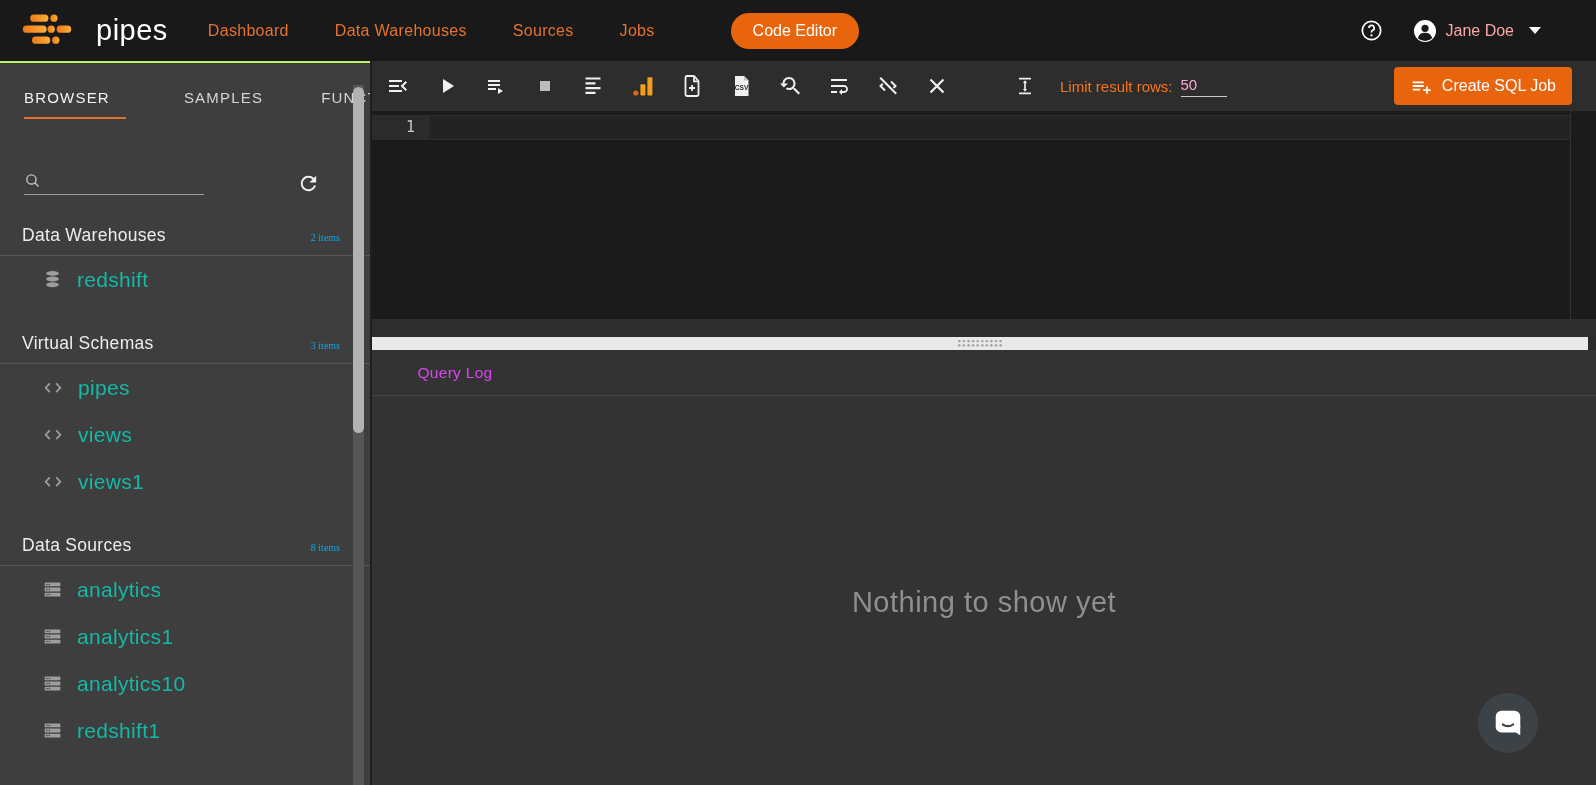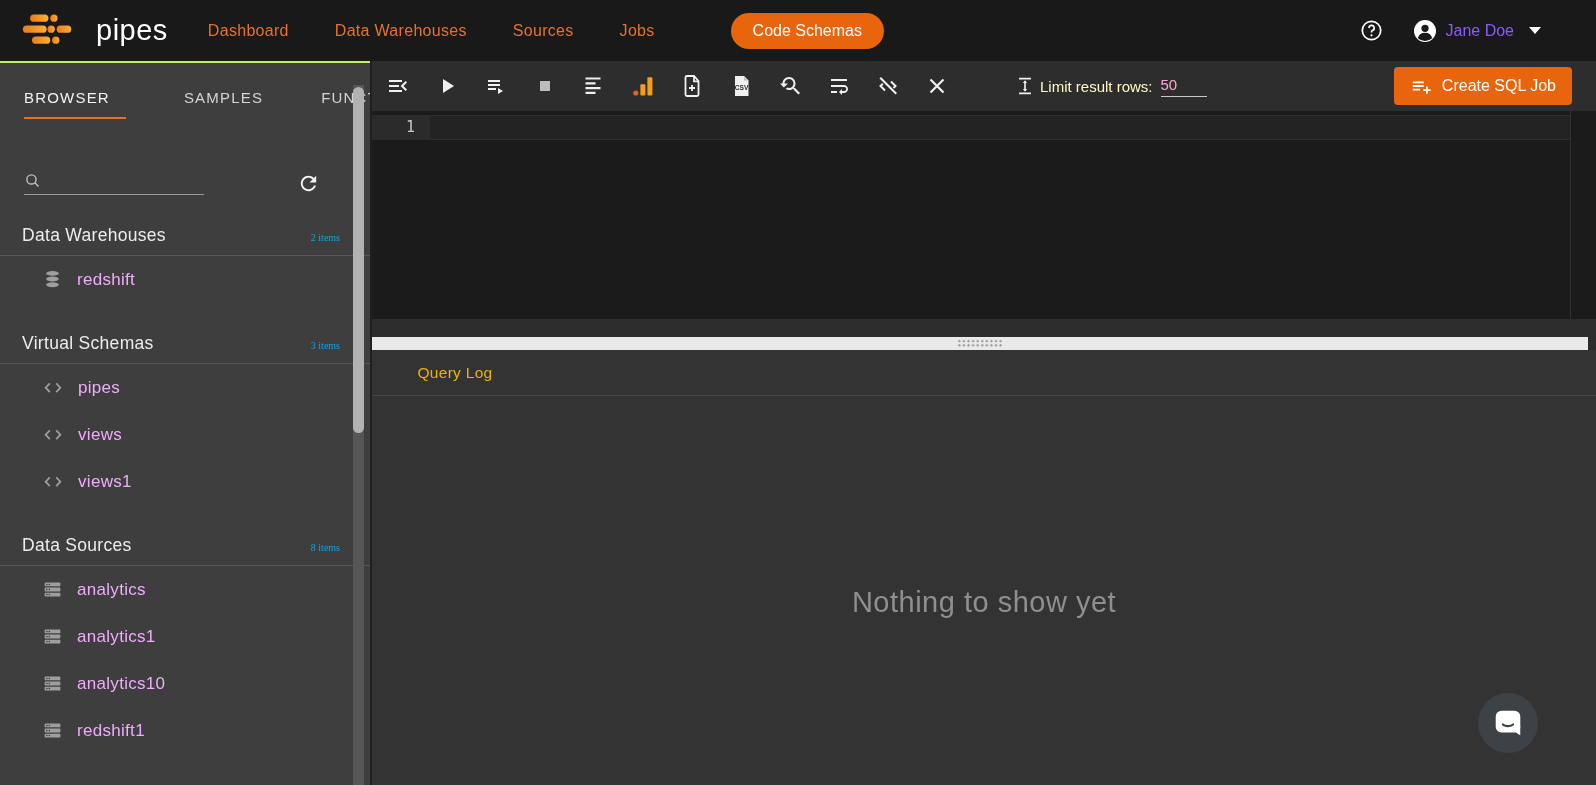--- a/index.html
+++ b/index.html
@@ -9,21 +9,21 @@
   
   .topbar { height:61px; background:#191919; display:flex; align-items:center; }
   .logo { display:flex; align-items:center; gap:12px; margin-left:22px; cursor:pointer; }
   .logo-text { color:#fff; font-size:29px; letter-spacing:.5px; }
   .nav { display:flex; align-items:center; gap:46px; margin-left:40px; }
   .nav-link { color:#e5722e; font-size:16px; letter-spacing:.3px; cursor:pointer; }
   .nav-pill { margin-left:30px; background:#e8650e; color:#fff; font-size:16px;
               padding:9px 22px; border-radius:19px; cursor:pointer; }
   .top-right { margin-left:auto; display:flex; align-items:center; gap:30px; padding-right:55px; }
   .user { display:flex; align-items:center; gap:9px; cursor:pointer; }
-  .user-name { color:#8b5cf6; font-size:16px; }
+  .user-name { color:#fca5a5; font-size:16px; }
   .caret { width:0; height:0; border-left:6px solid transparent; border-right:6px solid transparent;
            border-top:7px solid #fff; margin-left:6px; }
 
   
   .shell { display:flex; height:724px; }
 
   
   .sidebar { position:relative; width:370px; background:#3e3e3e; border-top:2px solid #bef264;
              overflow:hidden; flex-shrink:0; }
   .side-tabs { display:flex; gap:58px; padding:26px 0 0 24px; }
@@ -35,32 +35,32 @@
                  padding-bottom:5px; }
   .search-wrap input { background:transparent; border:none; outline:none; color:#eee;
                        font-size:15px; width:150px; margin-left:8px; font-family:"Liberation Sans",sans-serif; }
   .refresh-btn { margin-left:auto; margin-right:26px; cursor:pointer; line-height:0; }
   .section { margin-top:6px; }
   .section-head { display:flex; align-items:baseline; padding:24px 30px 0 22px; cursor:pointer; }
   .s-label { color:#ececec; font-size:17.5px; letter-spacing:.3px; }
   .s-count { margin-left:auto; color:#0ea5e9; font-size:10px;font-family:Liberation Serif, serif; }
   .s-div { border-top:1px solid #575757; margin-top:9px; }
   .tree-item { display:flex; align-items:center; height:47px; padding-left:42px; cursor:pointer;
-               color:#f0abfc; font-size:17px; letter-spacing:.3px; }
+               color:#14b8a6; font-size:21px; letter-spacing:.3px; }
   .tree-item svg { margin-right:14px; flex-shrink:0; }
   .side-track { position:absolute; right:6px; top:22px; bottom:0; width:11px; background:#565656; }
   .side-thumb { position:absolute; right:6px; top:24px; width:11px; height:346px;
                 background:#b2b2b2; border-radius:6px; cursor:pointer; }
 
   
   .main { flex:1; display:flex; flex-direction:column; border-left:2px solid #1f1f1f; min-width:0; }
   .toolbar { height:50px; background:#2d2d2d; display:flex; align-items:center; padding-left:14px; }
   .tbtn { width:24px; height:24px; margin-right:25px; cursor:pointer; line-height:0; }
   .limit-group { display:flex; align-items:center; margin-left:40px; }
-  .limit-label { color:#fef9c3; font-size:15px; margin-left:4px; }
+  .limit-label { color:#f97316; font-size:15px; margin-left:24px; }
   .limit-input { width:46px; margin-left:8px; background:transparent; border:none;
                  border-bottom:1.5px solid #c9c9c9; outline:none; color:#f9a8d4; font-size:15px;
                  padding-bottom:3px; font-family:"Liberation Sans",sans-serif; }
   .create-btn { margin-left:auto; margin-right:24px; display:flex; align-items:center; gap:10px;
                 background:#e8650e; color:#fff; font-size:16px; padding:8px 16px; border-radius:4px;
                 cursor:pointer; }
 
   .editor { position:relative; height:208px; background:#1b1b1b; cursor:text; }
   .editor::after { content:''; position:absolute; right:25px; top:0; bottom:0; width:1px; background:#313131; }
   .code-line { display:flex; height:25px; margin-top:4px; }
@@ -71,21 +71,21 @@
 
   .gap-strip { height:18px; background:#2d2d2d; }
   .handle-row { height:13px; background:#2b2b2b; }
   .drag-handle { height:13px; width:calc(100% - 8px); background:#e9e9e9; cursor:row-resize; }
   .grip { width:46px; height:9px; margin:0 auto; position:relative; top:2px;
           background-image:radial-gradient(circle,#9d9d9d 1.1px,transparent 1.3px);
           background-size:4.6px 4.2px; }
 
   .rtabs { height:46px; background:#333; border-bottom:1px solid #454545; display:flex; }
   .rtab { position:relative; width:166px; text-align:center; line-height:46px; font-size:15.5px;
-          color:#eab308; cursor:pointer; letter-spacing:.3px; }
+          color:#d946ef; cursor:pointer; letter-spacing:.3px; }
   .rtab.active { color:#e2e2e2; }
   .rtab.active::after { content:''; position:absolute; left:0; right:0; bottom:0; height:3px; background:#d9d9d9; }
   .results-body { flex:1; background:#333; display:flex; justify-content:center; }
   .empty-text { margin-top:190px; color:#8f8f8f; font-size:29px; letter-spacing:.5px; }
 
   .chat-fab { position:fixed; left:1478px; top:693px; width:60px; height:60px; border-radius:50%;
               background:#3c4246; cursor:pointer; display:flex; align-items:center; justify-content:center; }
 </style>
 </head>
 <body>
@@ -107,21 +107,21 @@
       <rect x="10" y="29" width="20" height="8" rx="4" fill="url(#lg)"></rect>
       <circle cx="36" cy="33" r="4" fill="url(#lg)"></circle>
     </svg>
     <span class="logo-text">pipes</span>
   </div>
   <div class="nav">
     <span class="nav-link">Dashboard</span>
     <span class="nav-link">Data Warehouses</span>
     <span class="nav-link">Sources</span>
     <span class="nav-link">Jobs</span>
-    <span class="nav-pill">Code Schemas</span>
+    <span class="nav-pill">Code Editor</span>
   </div>
   <div class="top-right">
     <svg width="23" height="23" viewBox="0 0 24 24" style="cursor:pointer">
       <circle cx="12" cy="12" r="9.6" fill="none" stroke="#fff" stroke-width="1.8"></circle>
       <path d="M9.4 9.4a2.7 2.7 0 1 1 3.9 2.4c-.8.4-1.3.9-1.3 1.8v.5" fill="none" stroke="#fff" stroke-width="1.8"></path>
       <circle cx="12" cy="17" r="1.2" fill="#fff"></circle>
     </svg>
     <div class="user">
       <svg width="24" height="24" viewBox="0 0 24 24">
         <circle cx="12" cy="12" r="11" fill="#fff"></circle>

